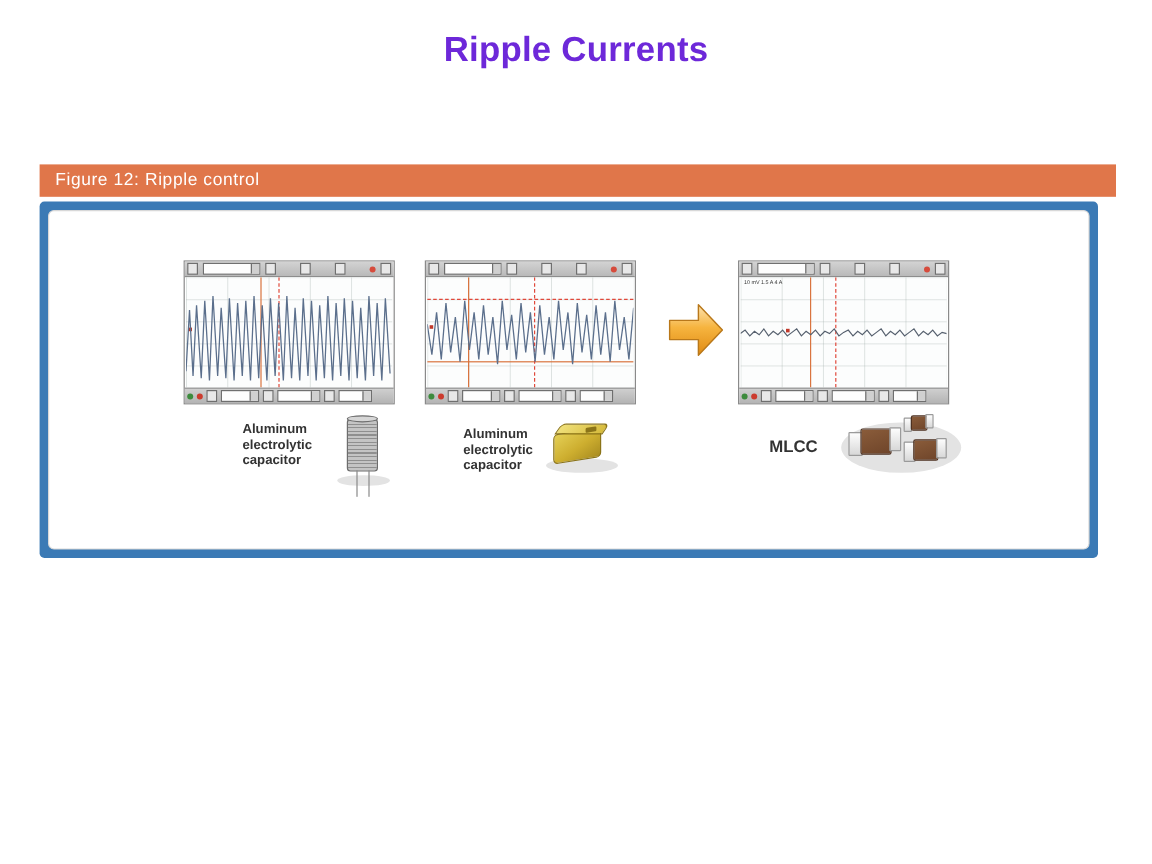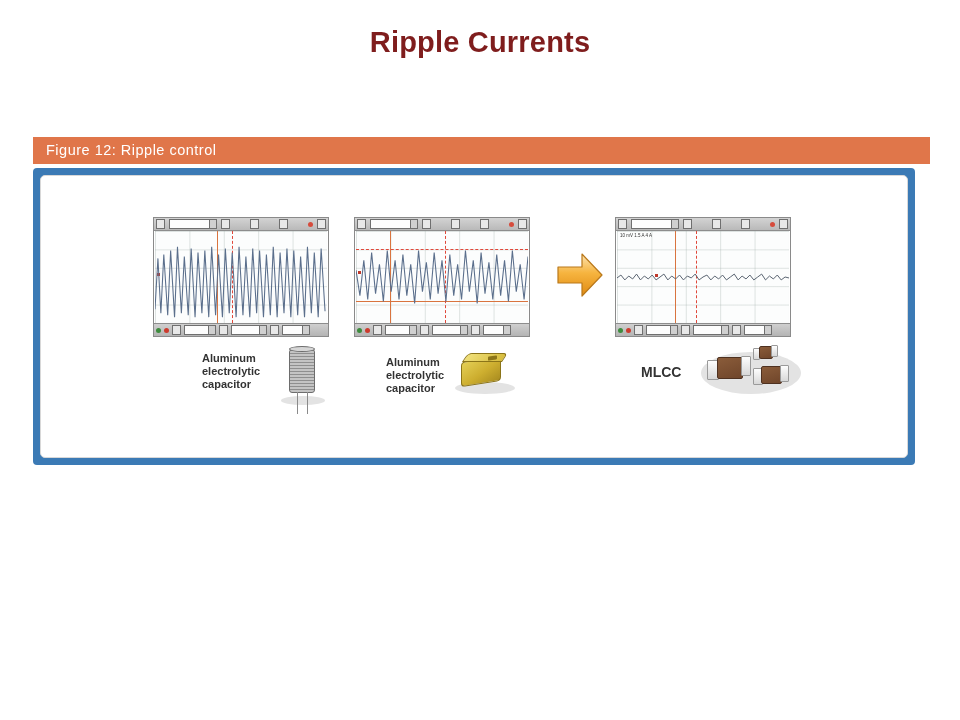--- a/index.html
+++ b/index.html
@@ -17,21 +17,21 @@
 
   
   #slide-title {
     position: absolute;
     left: 0;
     top: 26px;
     width: 960px;
     text-align: center;
     font-size: 29px;
     font-weight: bold;
-    color: #7f1d1d;
+    color: #6d28d9;
     letter-spacing: 0.2px;
   }
 
   
   #caption-bar {
     position: absolute;
     left: 33px;
     top: 137px;
     width: 897px;
     height: 27px;

